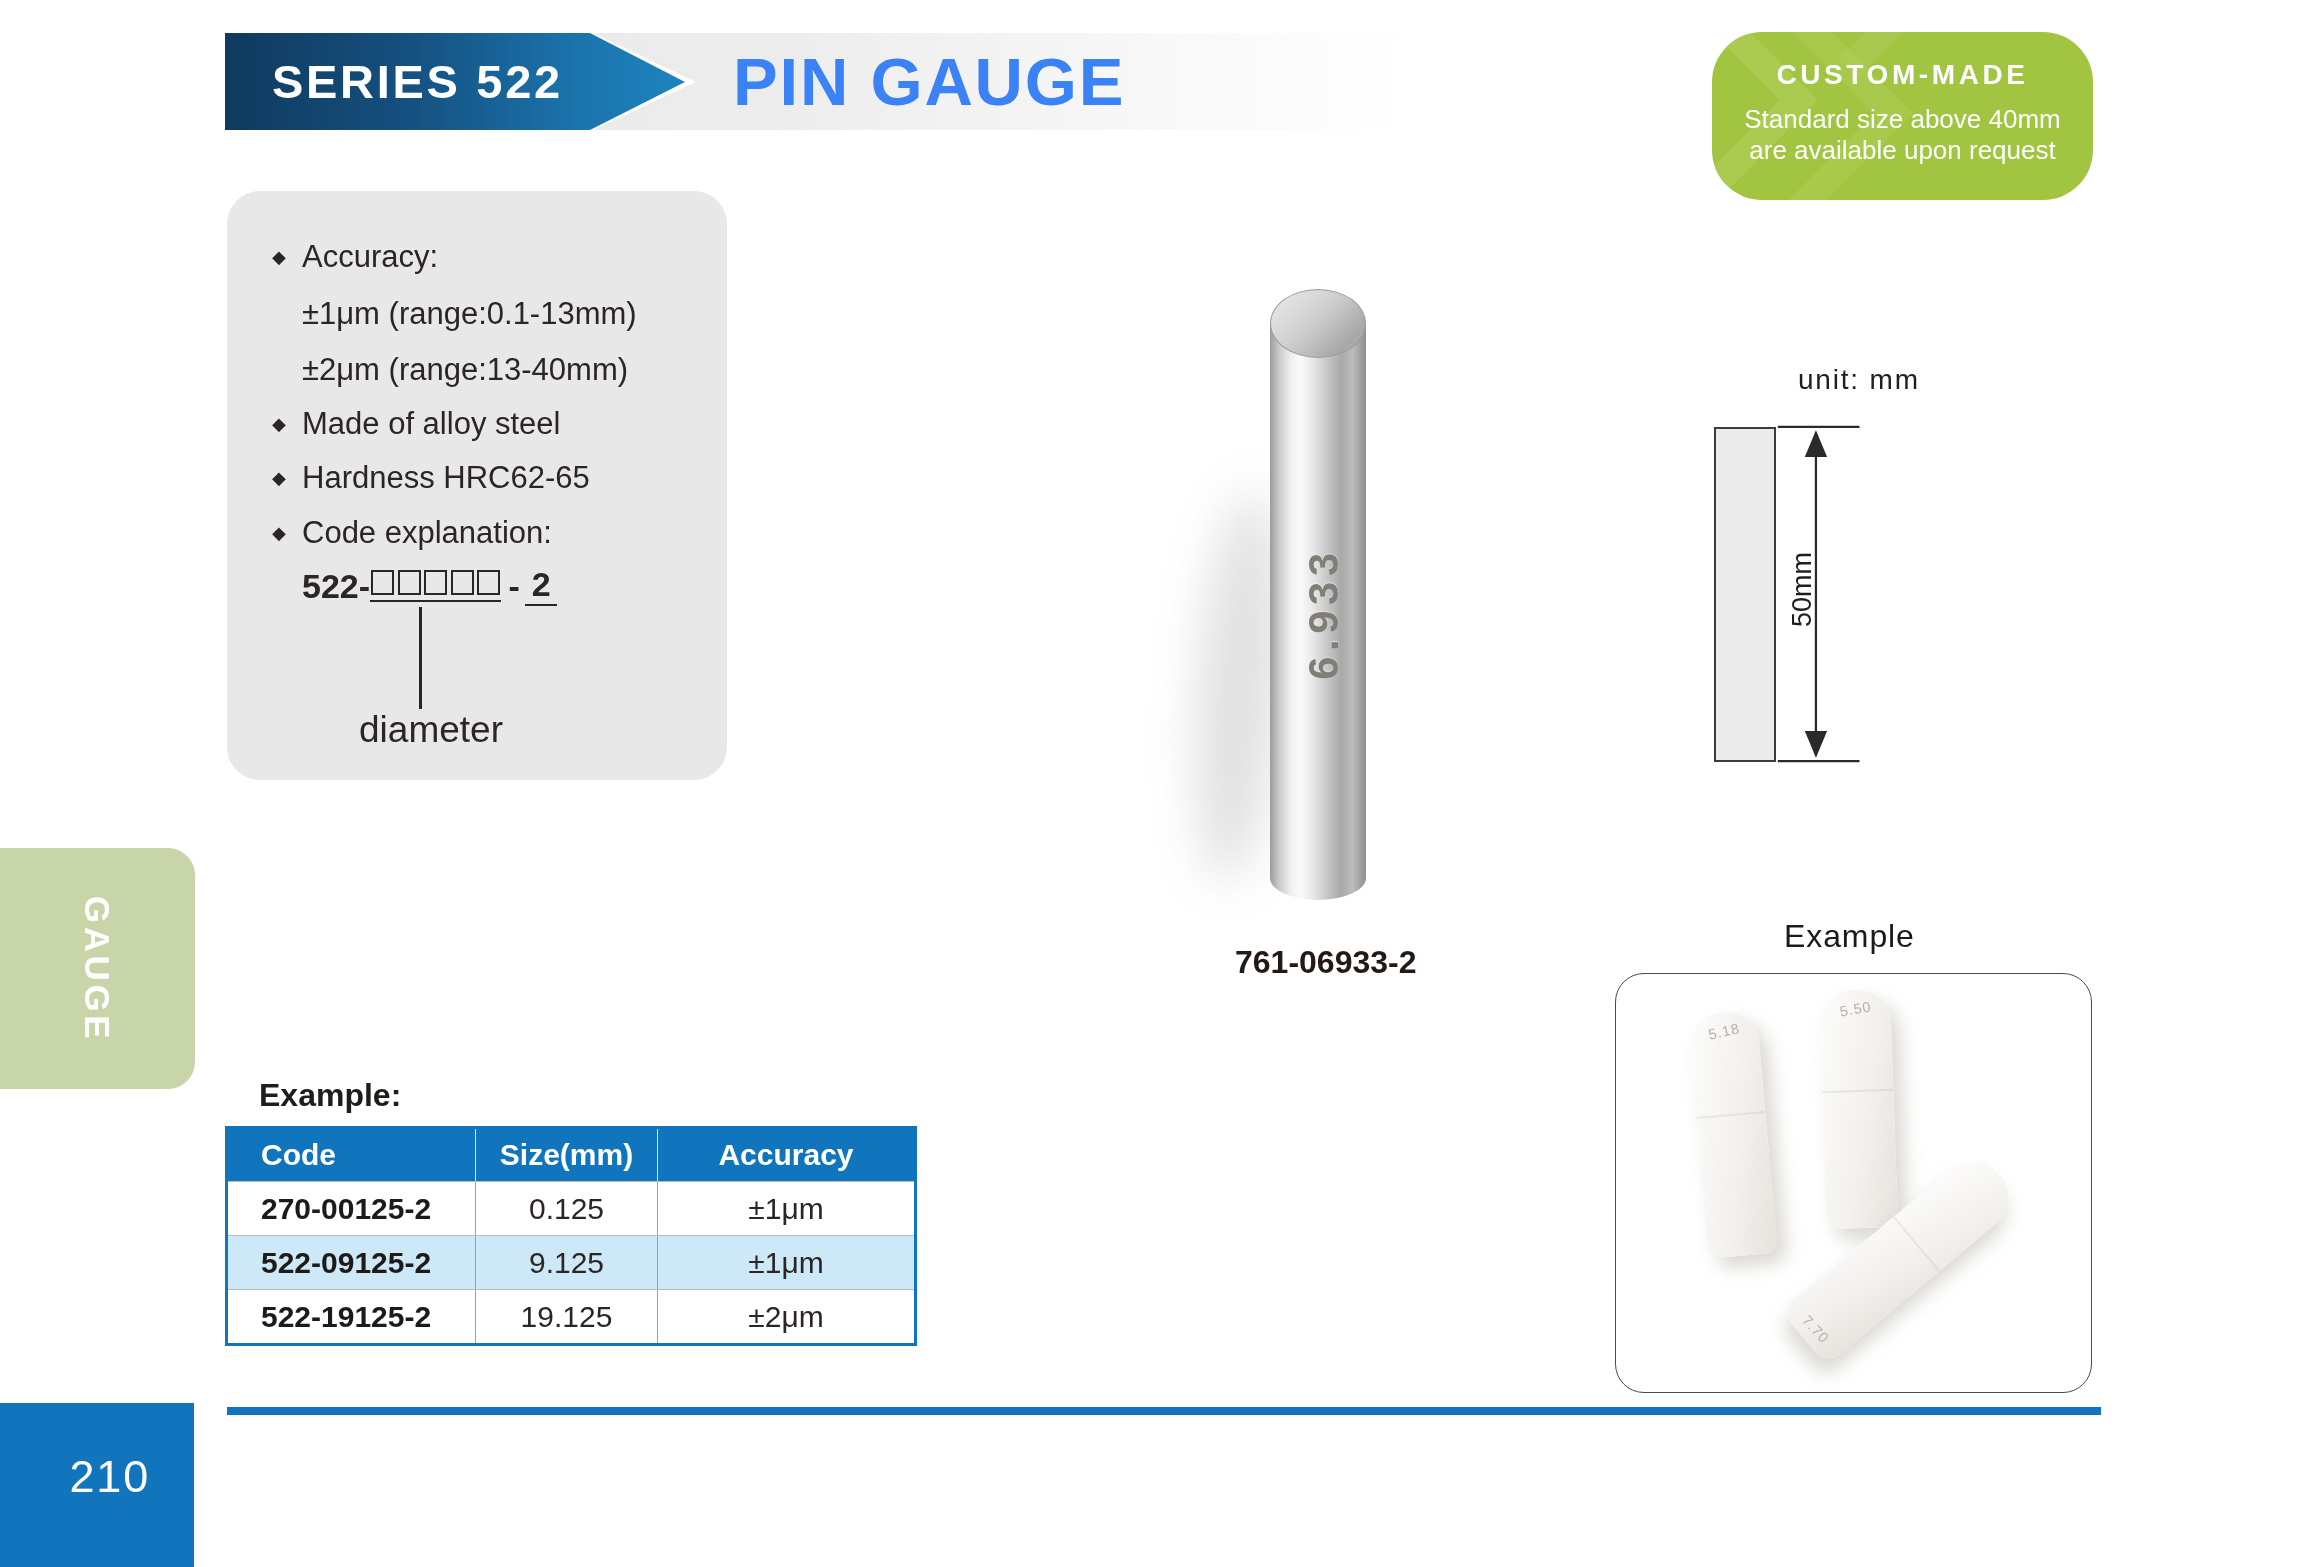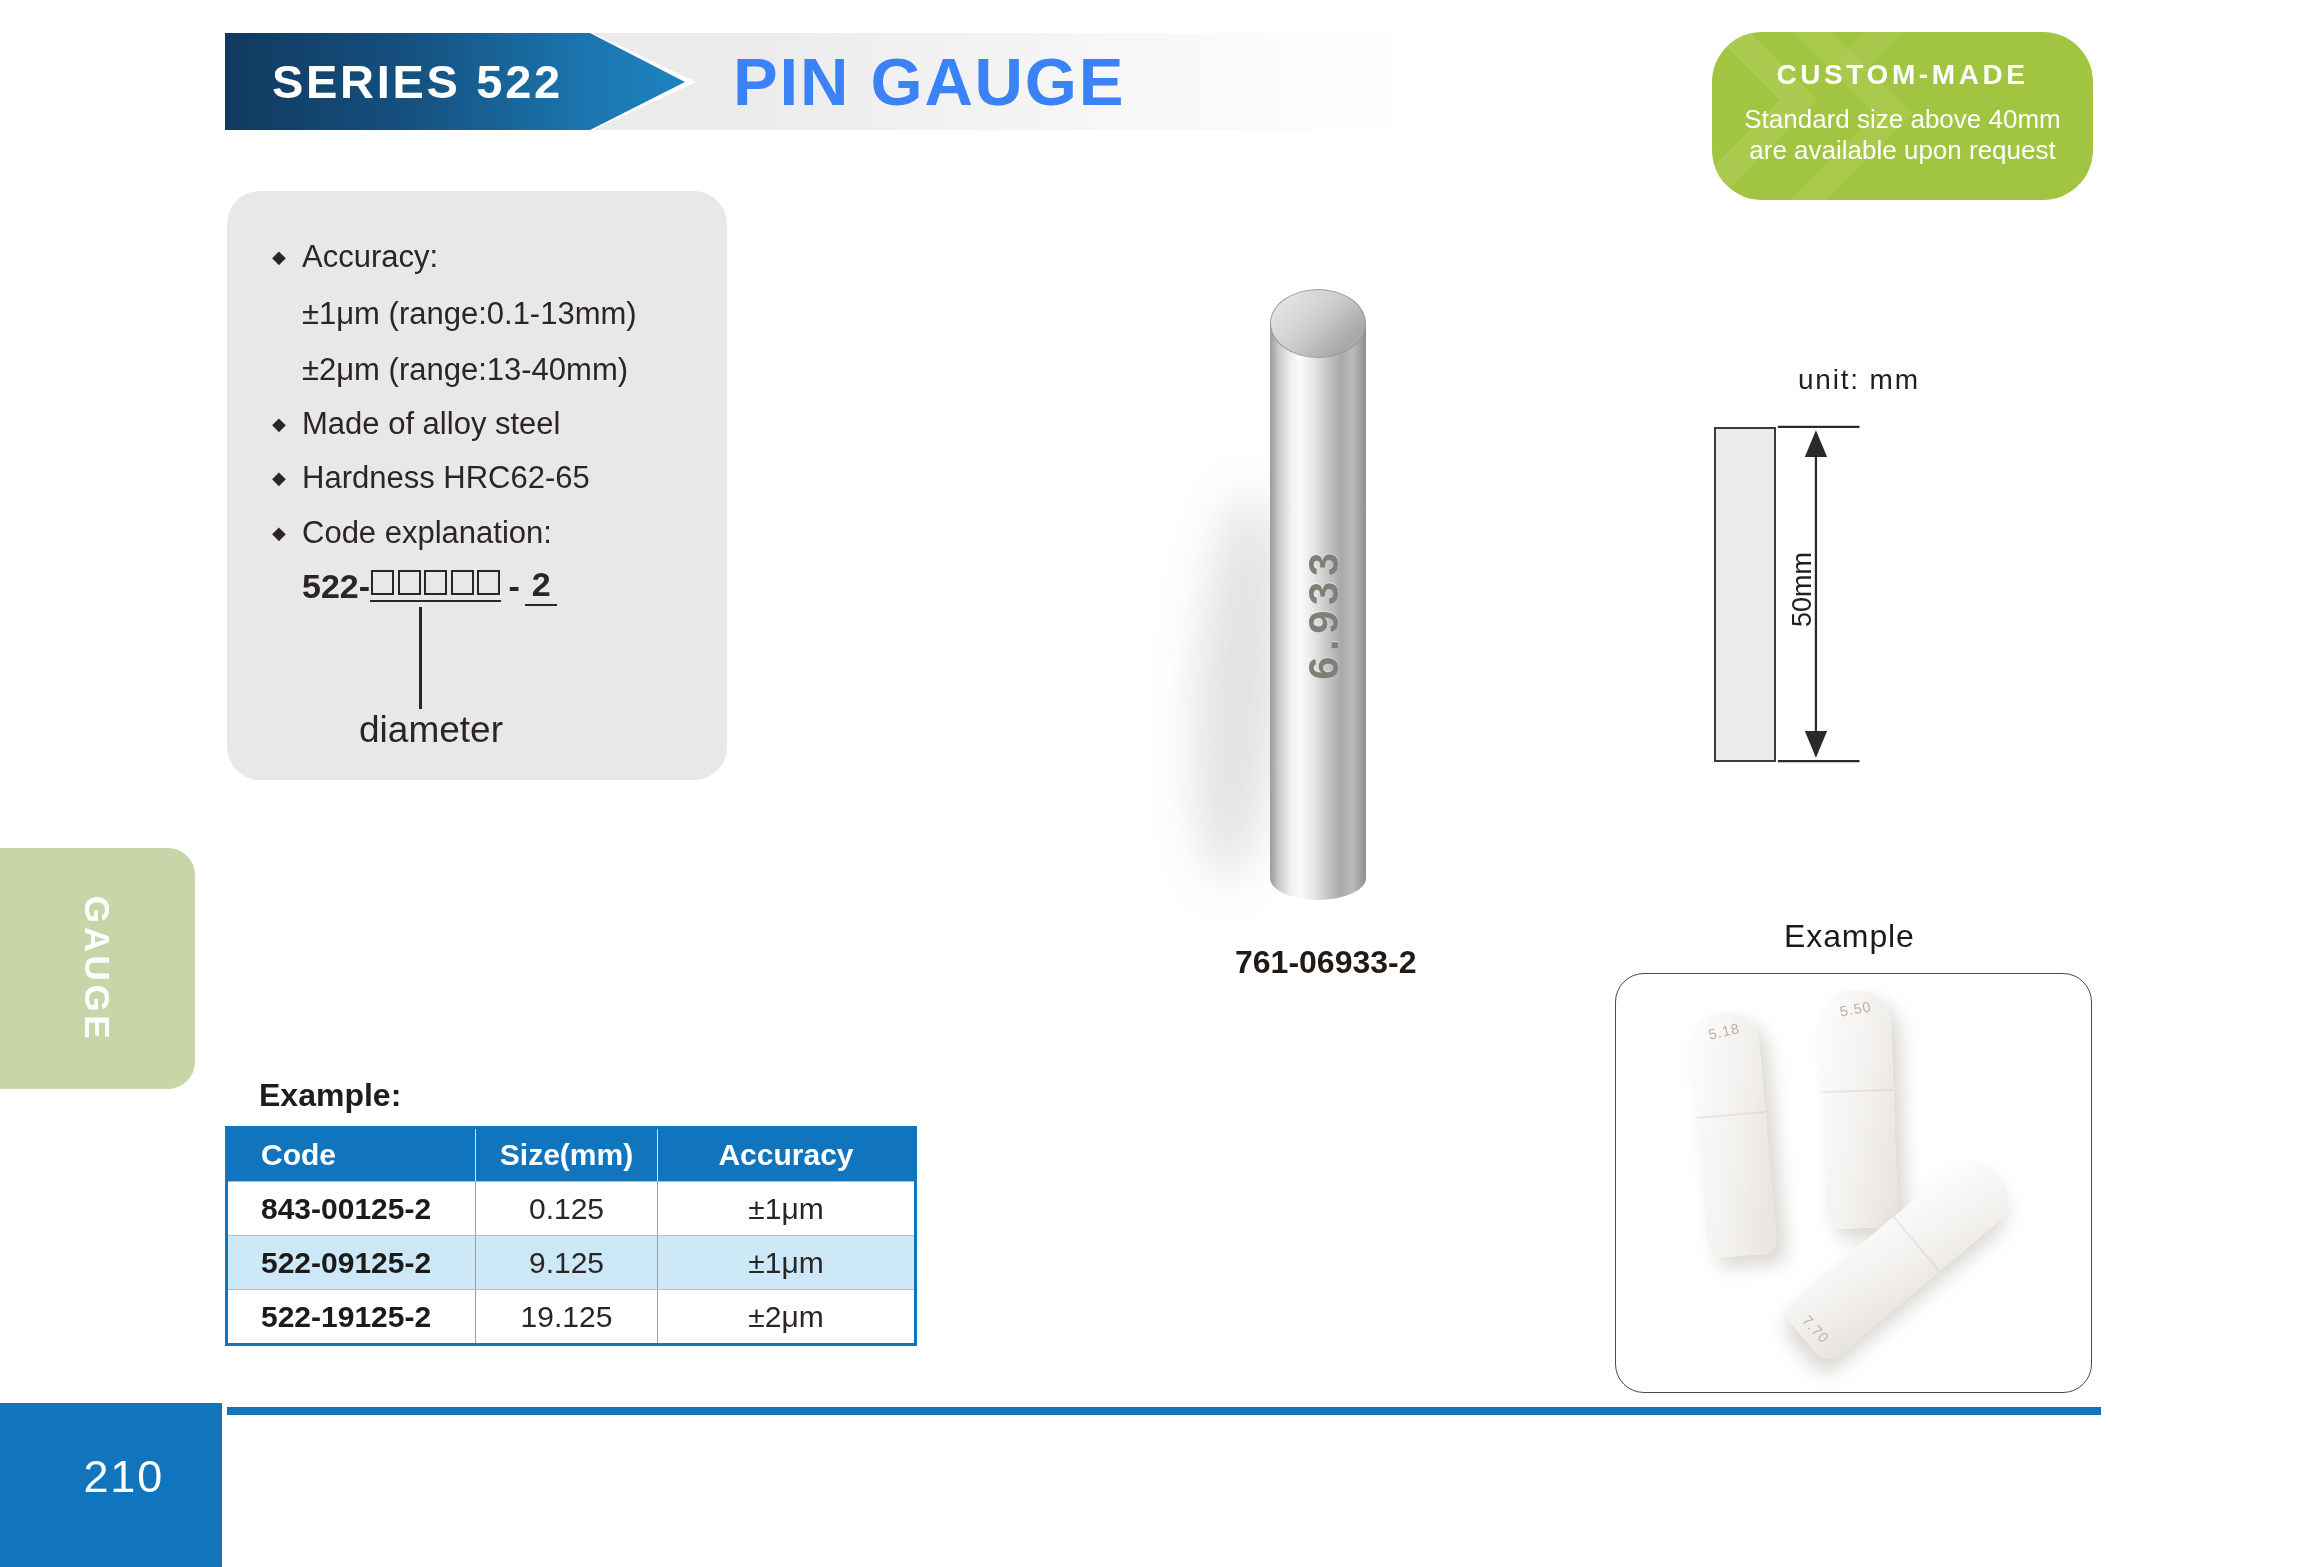--- a/index.html
+++ b/index.html
@@ -131,21 +131,21 @@
   .gauge-tab{
     position:absolute; left:0; top:848px; width:195px; height:241px;
     background:#c8d5a9; border-radius:0 27px 27px 0;
     display:flex; align-items:center; justify-content:center;
   }
   .gauge-tab span{
     transform:rotate(90deg); color:#ffffff; font-weight:bold; font-size:35px; letter-spacing:3.6px; white-space:nowrap;
   }
   .footer-rule{position:absolute; left:227px; top:1407px; width:1874px; height:8.2px; background:#1075bd;}
   .page-box{
-    position:absolute; left:0; top:1403px; width:222px; height:165px; background:#1075bd;
+    position:absolute; left:0; top:1403px; width:194px; height:165px; background:#1075bd;
     display:flex; align-items:center; justify-content:center;
   }
   .page-box span{color:#ffffff; font-size:45px; margin-left:25.5px; margin-top:-16.4px; letter-spacing:1.8px;}
 </style>
 </head>
 <body>
 
 <div id="page">
 
   <div class="gray-band"></div>
@@ -232,21 +232,21 @@
   </div>
 
   <div class="example-title">Example:</div>
   <div class="example-table">
     <div class="t-row t-header">
       <div class="t-cell t-c1">Code</div>
       <div class="t-cell t-c2">Size(mm)</div>
       <div class="t-cell t-c3">Accuracy</div>
     </div>
     <div class="t-row t-body">
-      <div class="t-cell t-c1">843-00125-2</div>
+      <div class="t-cell t-c1">270-00125-2</div>
       <div class="t-cell t-c2">0.125</div>
       <div class="t-cell t-c3">±1μm</div>
     </div>
     <div class="t-row t-body highlight">
       <div class="t-cell t-c1">522-09125-2</div>
       <div class="t-cell t-c2">9.125</div>
       <div class="t-cell t-c3">±1μm</div>
     </div>
     <div class="t-row t-body">
       <div class="t-cell t-c1">522-19125-2</div>

